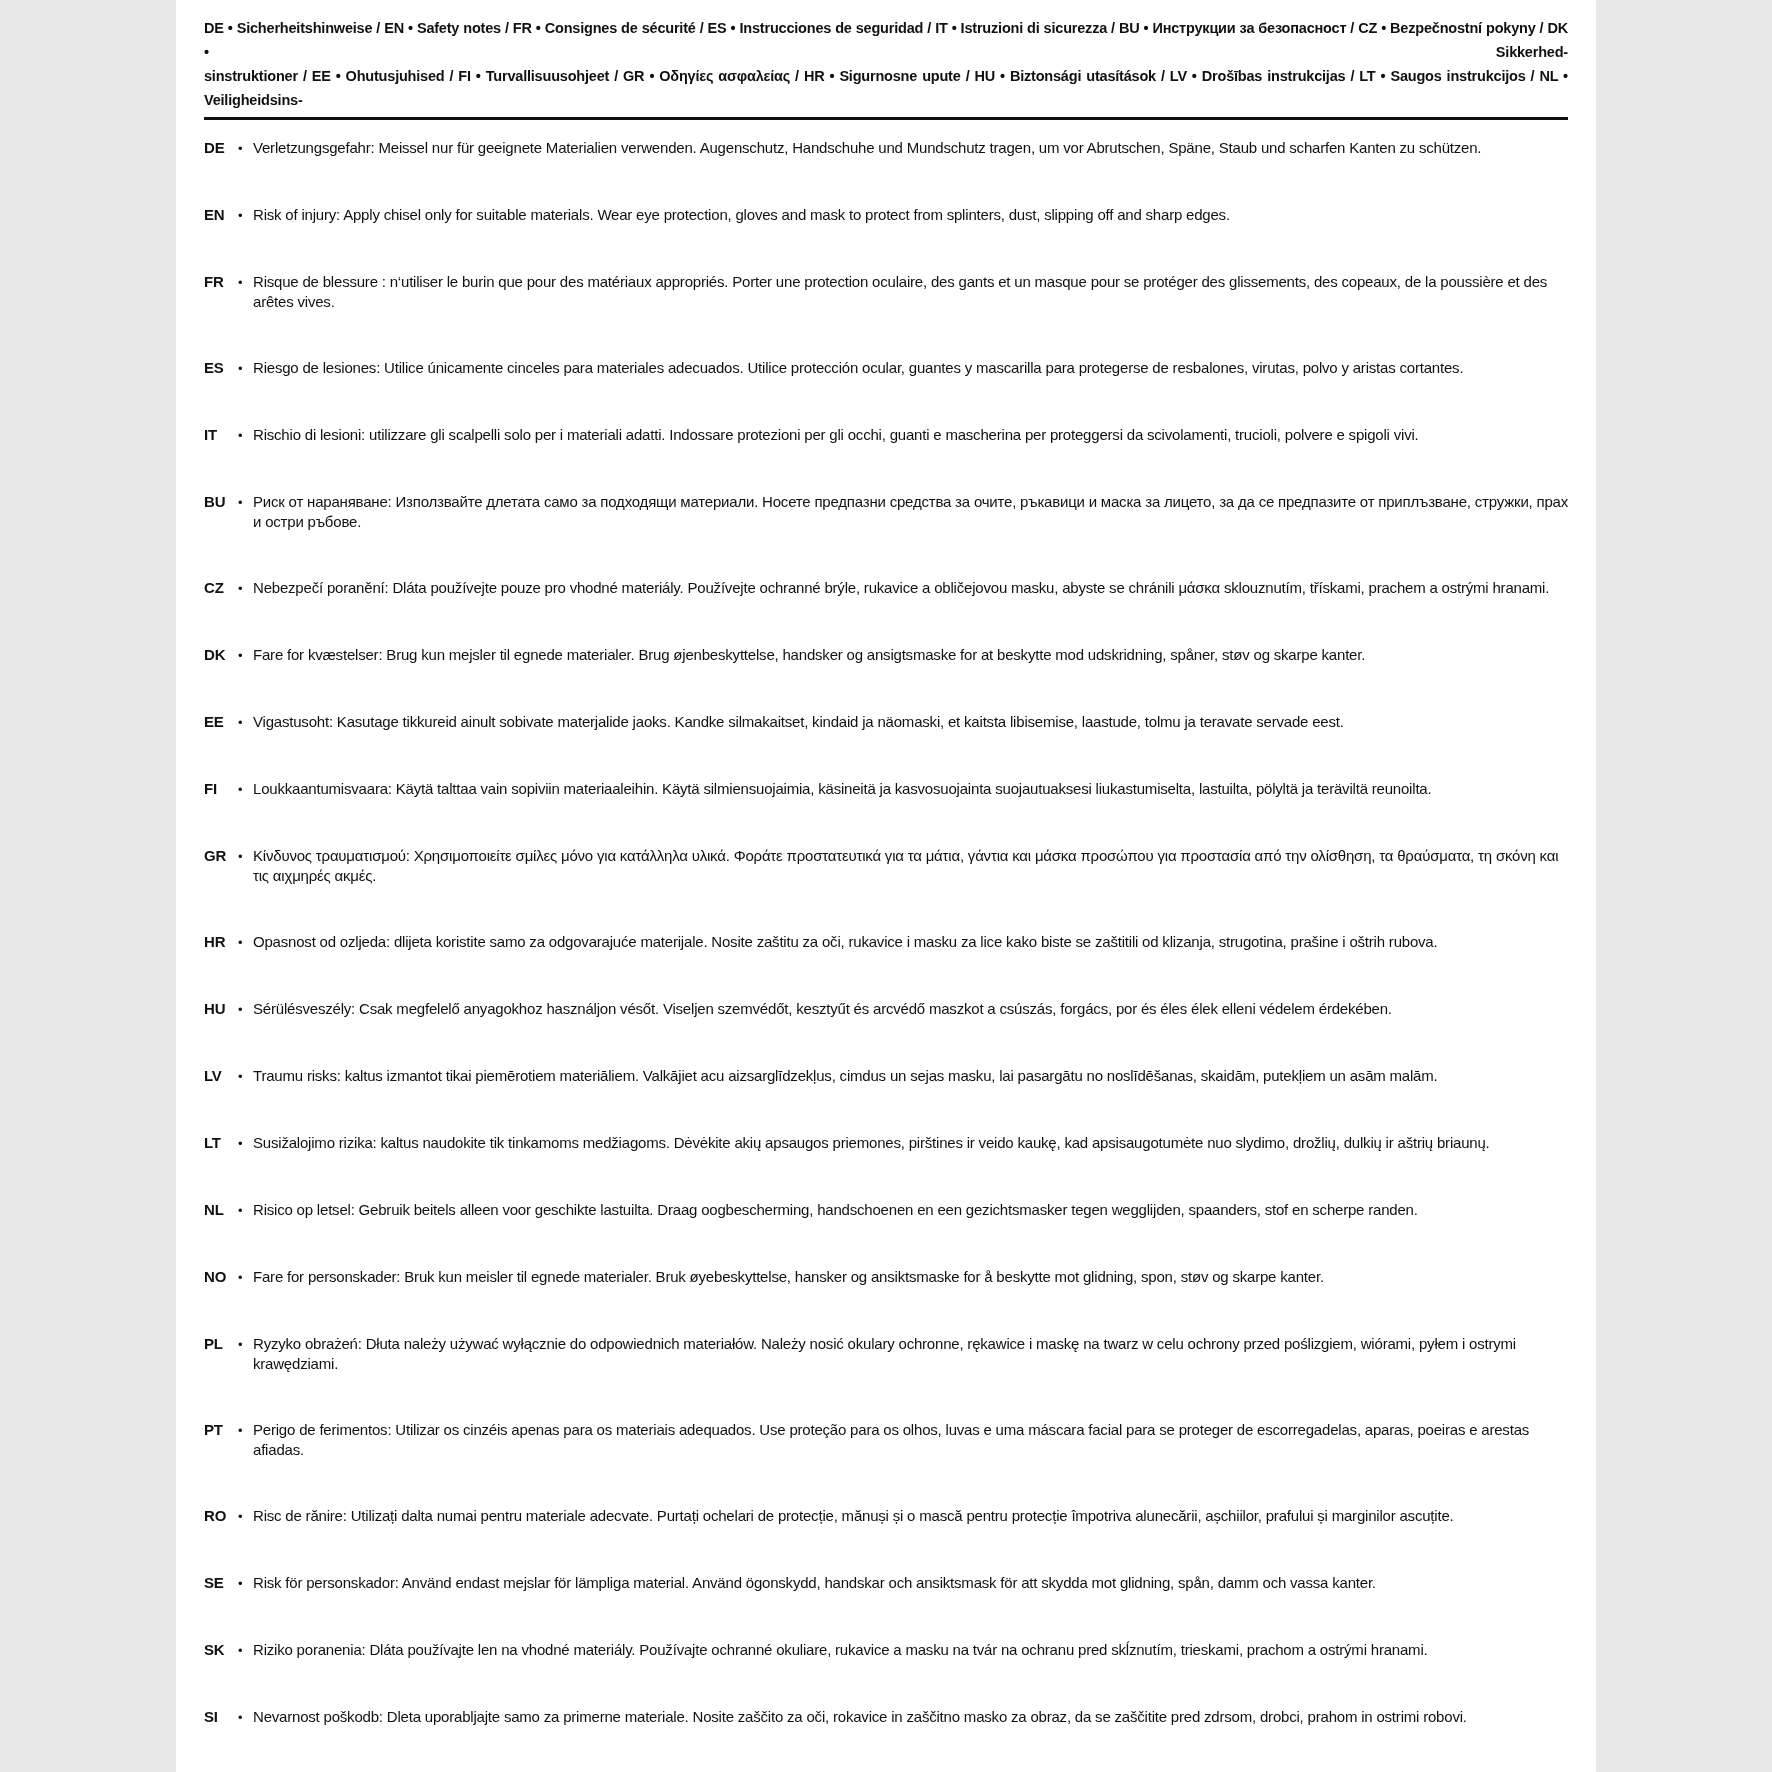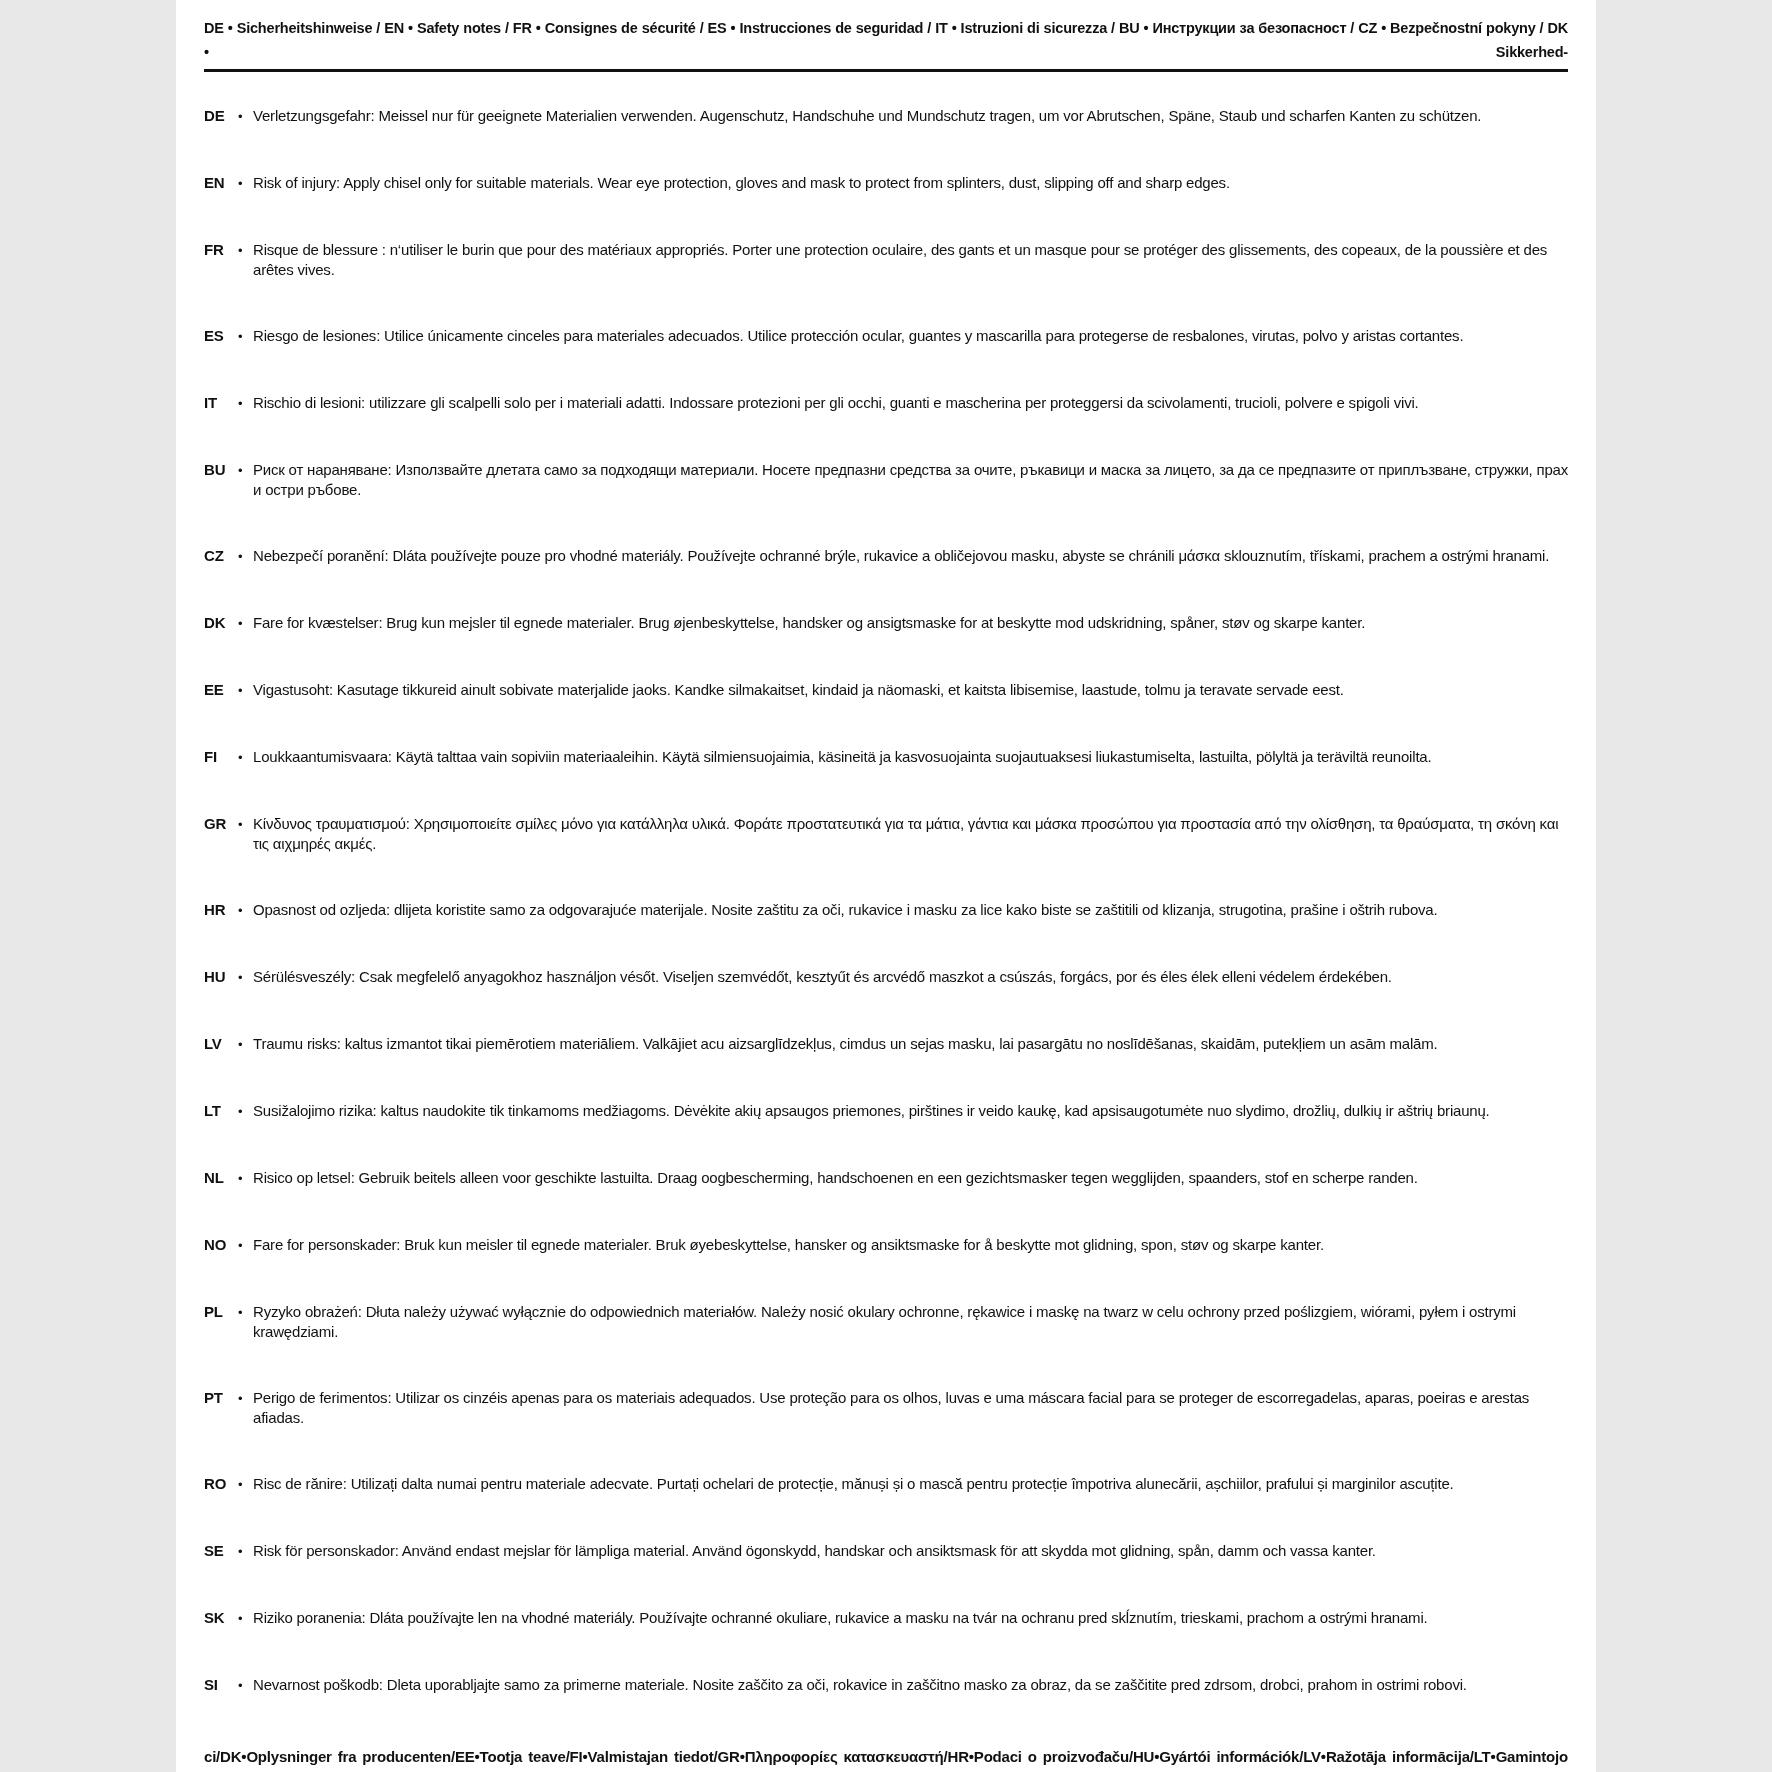--- a/index.html
+++ b/index.html
@@ -25,21 +25,21 @@
     text-align: justify;
     text-align-last: justify;
     white-space: normal;
   }
   .rule {
     height: 3px;
     background: #111;
     margin-top: 5px;
   }
   .notes {
-    margin-top: 34px;
+    margin-top: 18px;
   }
   .para {
     display: flex;
     align-items: baseline;
     font-size: 15px;
     line-height: 20px;
     letter-spacing: -0.2px;
     margin-bottom: 46px;
   }
   .para .code {
@@ -112,20 +112,21 @@
     letter-spacing: -0.2px;
   }
 </style>
 </head>
 <body>
 
 <div class="page">
 
   <div class="lang-index">
     <div class="jline">DE • Sicherheitshinweise / EN • Safety notes / FR • Consignes de sécurité / ES • Instrucciones de seguridad / IT • Istruzioni di sicurezza / BU • Инструкции за безопасност / CZ • Bezpečnostní pokyny / DK • Sikkerhed-</div>
+    <div class="jline">sinstruktioner / EE • Ohutusjuhised / FI • Turvallisuusohjeet / GR • Οδηγίες ασφαλείας / HR • Sigurnosne upute / HU • Biztonsági utasítások / LV • Drošības instrukcijas / LT • Saugos instrukcijos / NL • Veiligheidsins-</div>
   </div>
   <div class="rule"></div>
 
   <div class="notes">
     <div class="para">
       <span class="code">DE</span>
       <span class="bullet">•</span>
       <span class="ptext">Verletzungsgefahr: Meissel nur für geeignete Materialien verwenden. Augenschutz, Handschuhe und Mundschutz tragen, um vor Abrutschen, Späne, Staub und scharfen Kanten zu schützen.</span>
     </div>
 

